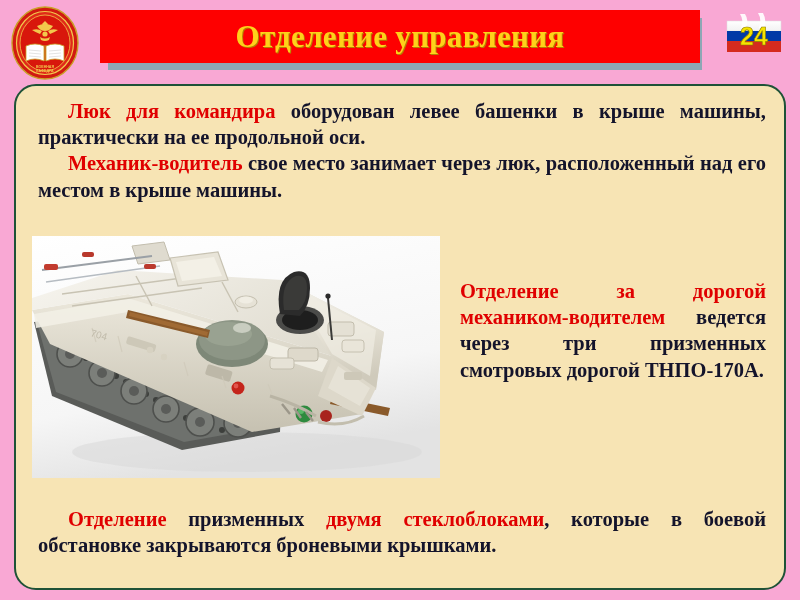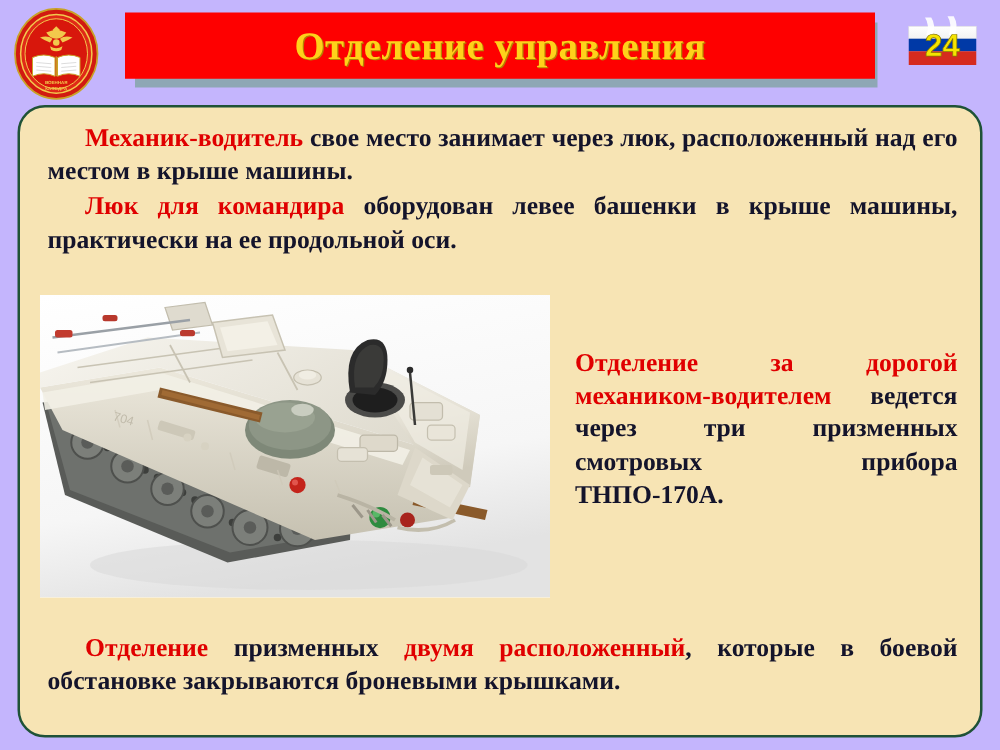--- a/index.html
+++ b/index.html
@@ -14,21 +14,21 @@
     font-family: "Liberation Serif", "DejaVu Serif", serif;
     overflow: hidden;
     position: relative;
   }
 
   .slide {
     position: absolute;
     inset: 0;
     width: 800px;
     height: 600px;
-    background: #c4b5fd;
+    background: #f9a8d4;
   }
 
   
   .header {
     position: absolute;
     left: 0;
     top: 0;
     width: 800px;
     height: 80px;
   }
@@ -201,25 +201,25 @@
         <path d="M22 2 q4 6 1 14 l-5 0 q3 -8 -1 -14z" fill="#ffffff" opacity="0.9"></path>
         <path d="M40 1 q4 7 1 15 l-5 0 q3 -9 -1 -15z" fill="#ffffff" opacity="0.9"></path>
         <text x="31" y="33" font-family="Liberation Sans, sans-serif" font-size="25" font-weight="bold" fill="#f5e400" text-anchor="middle" stroke="#8a7a00" stroke-width="0.6">24</text>
       </svg>
     </div>
   </div>
 
   <div class="panel">
 
     <div class="para para-top">
+      <p style="margin:0;">
+        <span class="indent"></span><span class="accent">Люк для командира</span><span> оборудован левее башенки в крыше машины, практически на ее продольной оси.</span>
+      </p>
       <p style="margin:0 0 2px 0;">
         <span class="indent"></span><span class="accent">Механик-водитель</span><span> свое место занимает через люк, расположенный над его местом в крыше машины.</span>
-      </p>
-      <p style="margin:0;">
-        <span class="indent"></span><span class="accent">Люк для командира</span><span> оборудован левее башенки в крыше машины, практически на ее продольной оси.</span>
       </p>
     </div>
 
     <div class="photo">
       <svg viewBox="0 0 408 242" xmlns="http://www.w3.org/2000/svg">
         <defs>
           <linearGradient id="bg" x1="0" y1="0" x2="0.3" y2="1">
             <stop offset="0%" stop-color="#ffffff"></stop>
             <stop offset="70%" stop-color="#f6f6f6"></stop>
             <stop offset="100%" stop-color="#e3e3e3"></stop>
@@ -364,21 +364,21 @@
             <path d="M152 126 L156 140"></path>
           <path d="M190 140 L194 152"></path>
             <path d="M236 148 L240 158"></path>
         </g>
 
         <text x="58" y="100" font-family="Liberation Sans, sans-serif" font-size="10" fill="#b9b3a2" opacity="0.8" transform="rotate(16 58 100)">704</text>
       </svg>
     </div>
 
     <div class="para para-right">
-      <span class="accent">Отделение за дорогой механиком-водителем</span><span> ведется через три призменных смотровых прибора ТНПО-170А.</span>
+      <span class="accent">Отделение за дорогой механиком-водителем</span><span> ведется через три призменных смотровых дорогой ТНПО-170А.</span>
     </div>
 
     <div class="para para-bottom">
-      <span class="indent"></span><span class="accent">Отделение</span><span> призменных </span><span class="accent">двумя расположенный</span><span>, которые в боевой обстановке закрываются броневыми крышками.</span>
+      <span class="indent"></span><span class="accent">Отделение</span><span> призменных </span><span class="accent">двумя стеклоблоками</span><span>, которые в боевой обстановке закрываются броневыми крышками.</span>
     </div>
 
   </div>
 </div>
 
 </body></html>

